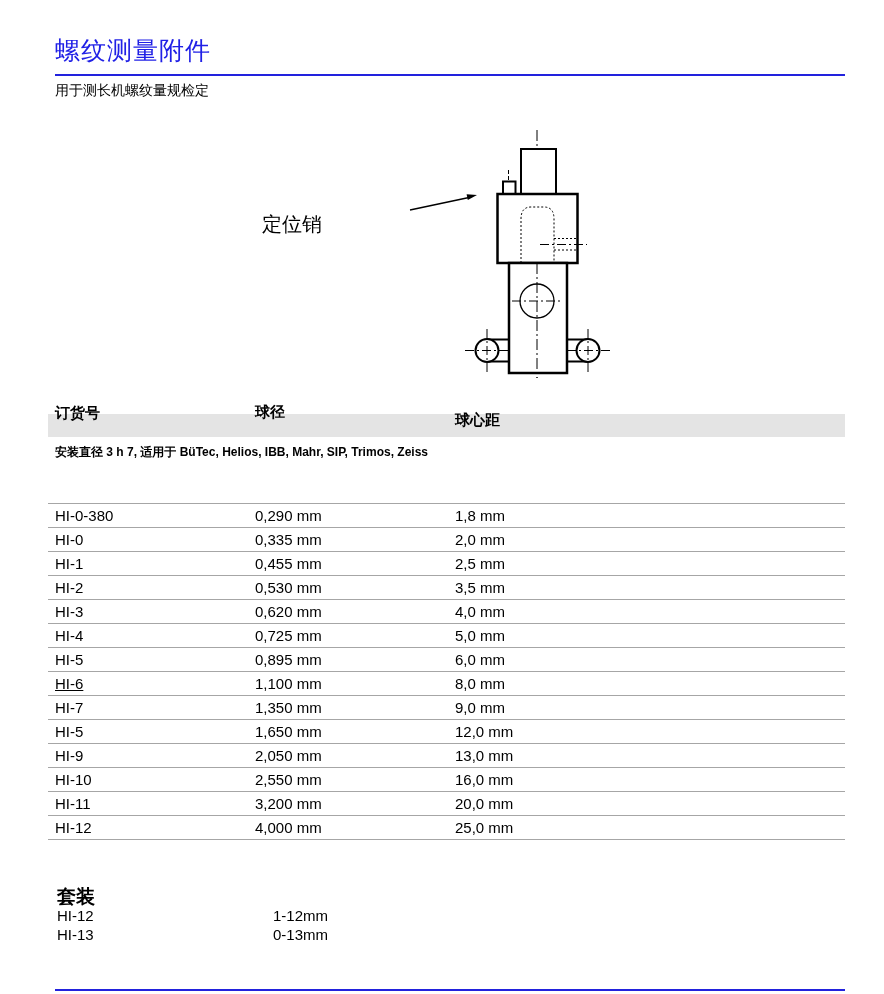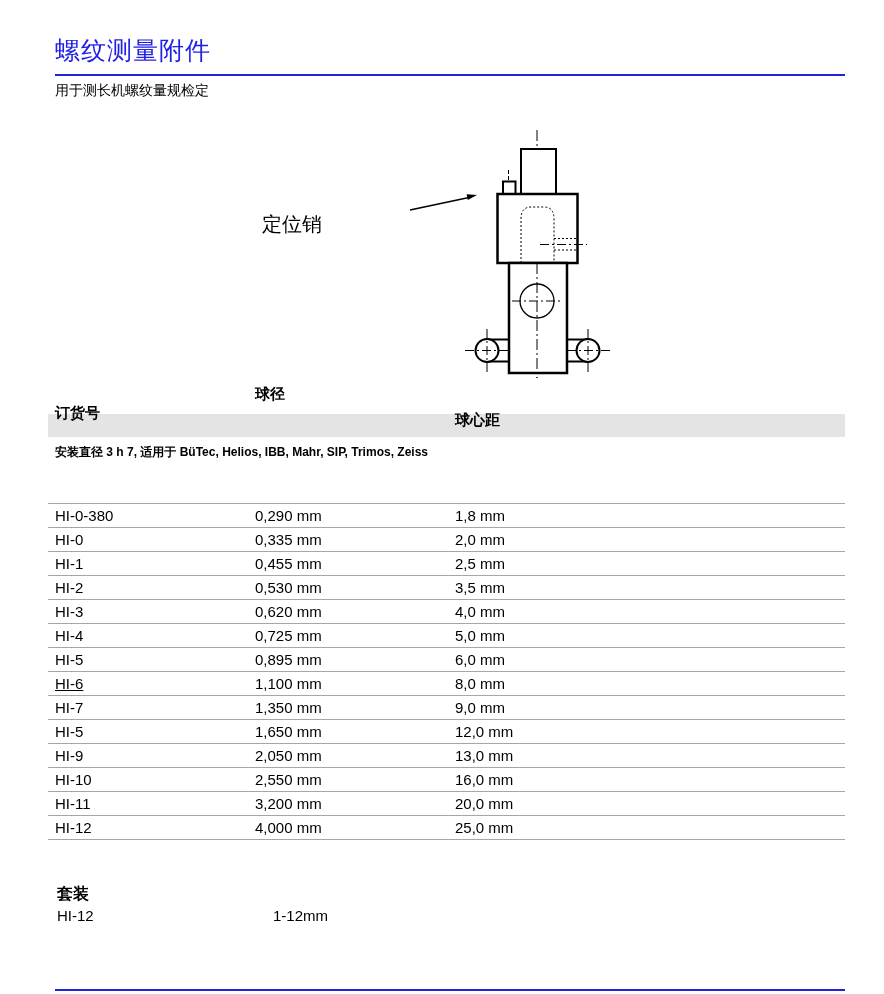--- a/index.html
+++ b/index.html
@@ -40,21 +40,21 @@
   }
   
   #thead-bar{
     left:48px;top:414px;width:797px;height:23px;
     background:#E4E4E4;
   }
   .th{
     font-size:15px;font-weight:bold;white-space:nowrap;
   }
   #th-1{left:55px;top:404px;}
-  #th-2{left:255px;top:385px;}
+  #th-2{left:255px;top:403px;}
   #th-3{left:455px;top:411px;}
   #section-title{
     left:55px;top:444px;
     font-size:12px;font-weight:bold;
     white-space:nowrap;
   }
   
   #tbody{
     left:48px;top:503px;width:797px;
     border-top:1px solid #A6A6A6;
@@ -66,21 +66,21 @@
   }
   .tcell{
     position:absolute;top:0;
     line-height:23px;
     font-size:15px;
     white-space:nowrap;
   }
   
   #sets-heading{
     left:57px;top:884px;
-    font-size:16px;font-weight:bold;
+    font-size:19px;font-weight:bold;
     white-space:nowrap;
   }
   #sets-body{left:48px;top:906px;width:500px;}
   .srow{position:relative;height:19px;}
   .srow .tcell{line-height:19px;}
 </style>
 </head>
 <body>
 
 <div id="page">
@@ -210,16 +210,20 @@
         <span class="tcell" style="left: 407px;">25,0 mm</span>
       </div>
     </div>
 
   <div id="sets-heading" class="abs">套装</div>
   <div id="sets-body" class="abs">
       <div class="srow">
         <span class="tcell" style="left: 9px;">HI-12</span>
         <span class="tcell" style="left: 225px;">1-12mm</span>
       </div>
+      <div class="srow">
+        <span class="tcell" style="left: 9px;">HI-13</span>
+        <span class="tcell" style="left: 225px;">0-13mm</span>
+      </div>
     </div>
 
   <div id="bottom-rule" class="abs blue-rule"></div>
 </div>
 
 </body></html>

